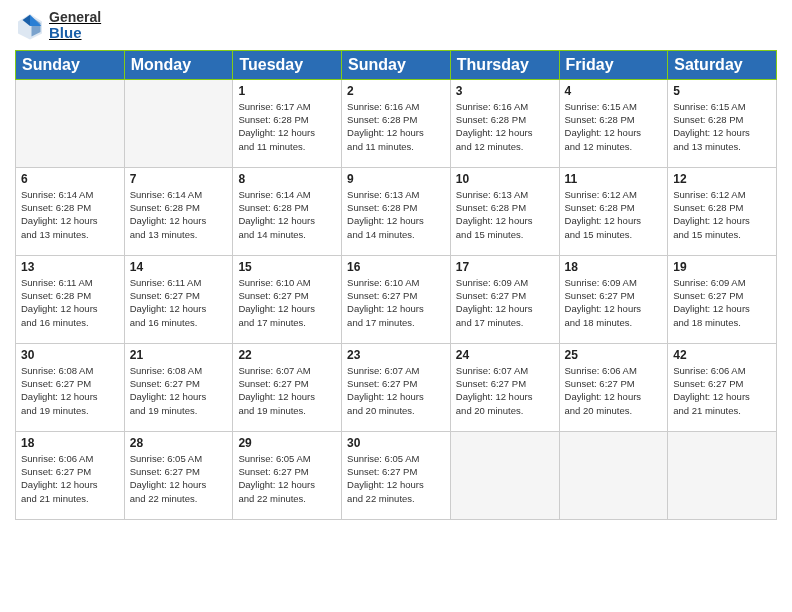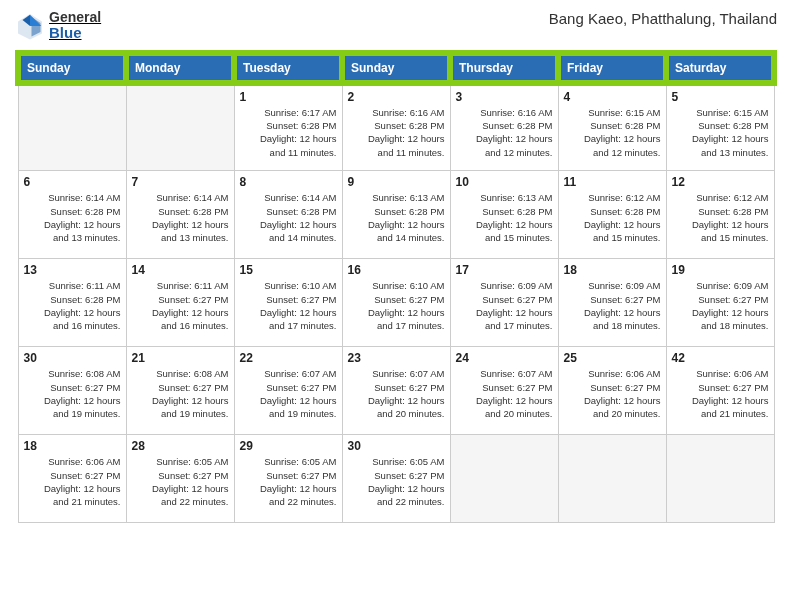--- a/index.html
+++ b/index.html
@@ -61,23 +61,23 @@
     table {
       width: 100%;
       border-collapse: collapse;
       table-layout: fixed;
     }
     .day-header {
       background-color: #2a6db5;
       color: white;
       text-align: left;
       padding: 5px 6px;
-      font-size: 12px;
-      font-weight: bold;
-      border: 6px solid #84cc16;
+      font-size: 16px;
+      font-weight: bold;
+      border: 1px solid #84cc16;
     }
     .cell {
       border: 1px solid #ccc;
       vertical-align: top;
       padding: 4px 5px;
       height: 88px;
       background: #fff;
     }
     .cell.empty {
       background: #f5f5f5;
@@ -85,42 +85,40 @@
     .day-num {
       font-size: 12px;
       font-weight: bold;
       color: #222;
       margin-bottom: 2px;
     }
     .cell-info {
       font-size: 9.5px;
       color: #333;
       line-height: 1.4;
-      text-align: right;
     }
   </style>
 </head>
 <body>
 
 <div class="page">
   <div class="header">
     <div class="logo">
       <svg class="logo-icon" viewBox="0 0 40 40">
         <polygon points="20,4 36,14 36,30 20,38 4,30 4,14" fill="#1a5fa8" opacity="0.15"></polygon>
         <polygon points="22,8 34,16 34,28 22,34" fill="#1a5fa8" opacity="0.5"></polygon>
         <polygon points="20,5 35,20 20,20" fill="#2a7fd4"></polygon>
         <polygon points="20,5 20,20 10,12" fill="#1a5fa8"></polygon>
       </svg>
       <div class="logo-text">
         <span class="logo-general">General</span>
         <span class="logo-blue">Blue</span>
       </div>
     </div>
     <div class="title-block">
-      <div class="calendar-subtitle">Bang Kaeo, Phatthalung, Thailand</div>
     </div>
   </div>
 
   <table>
     <thead>
       <tr>
         <th class="day-header">Sunday</th>
         <th class="day-header">Monday</th>
         <th class="day-header">Tuesday</th>
         <th class="day-header">Sunday</th>

